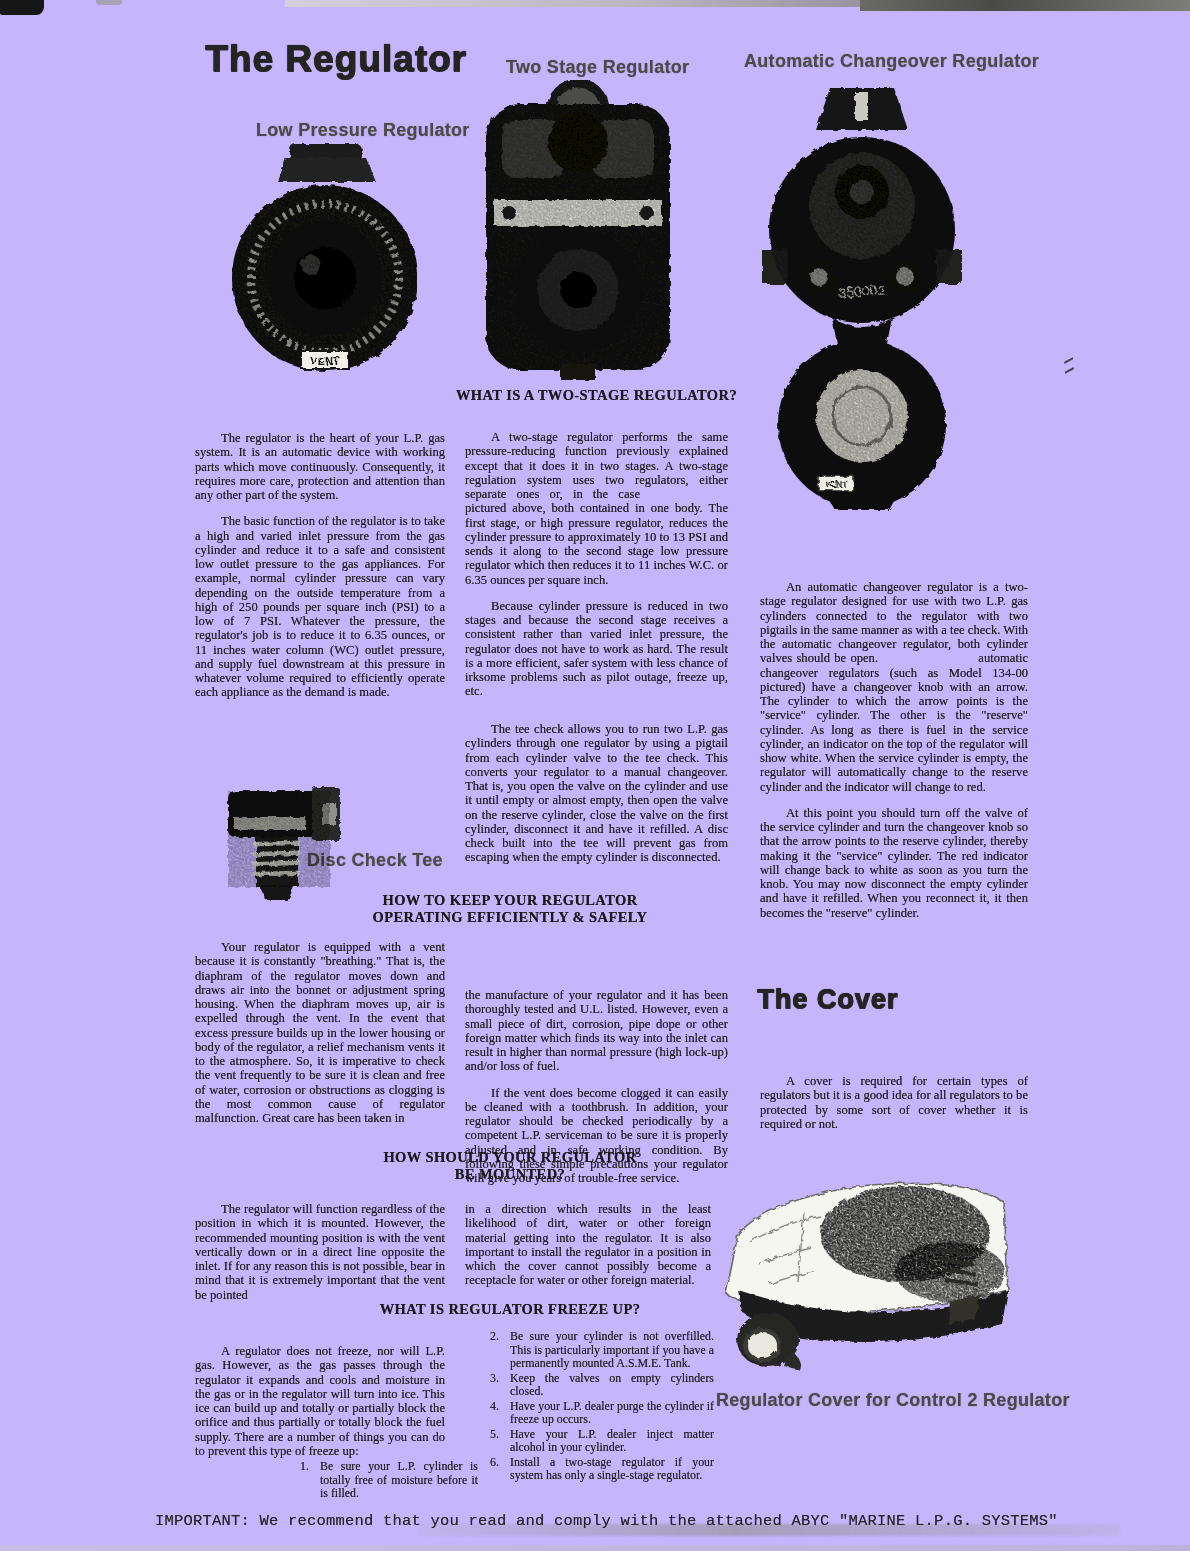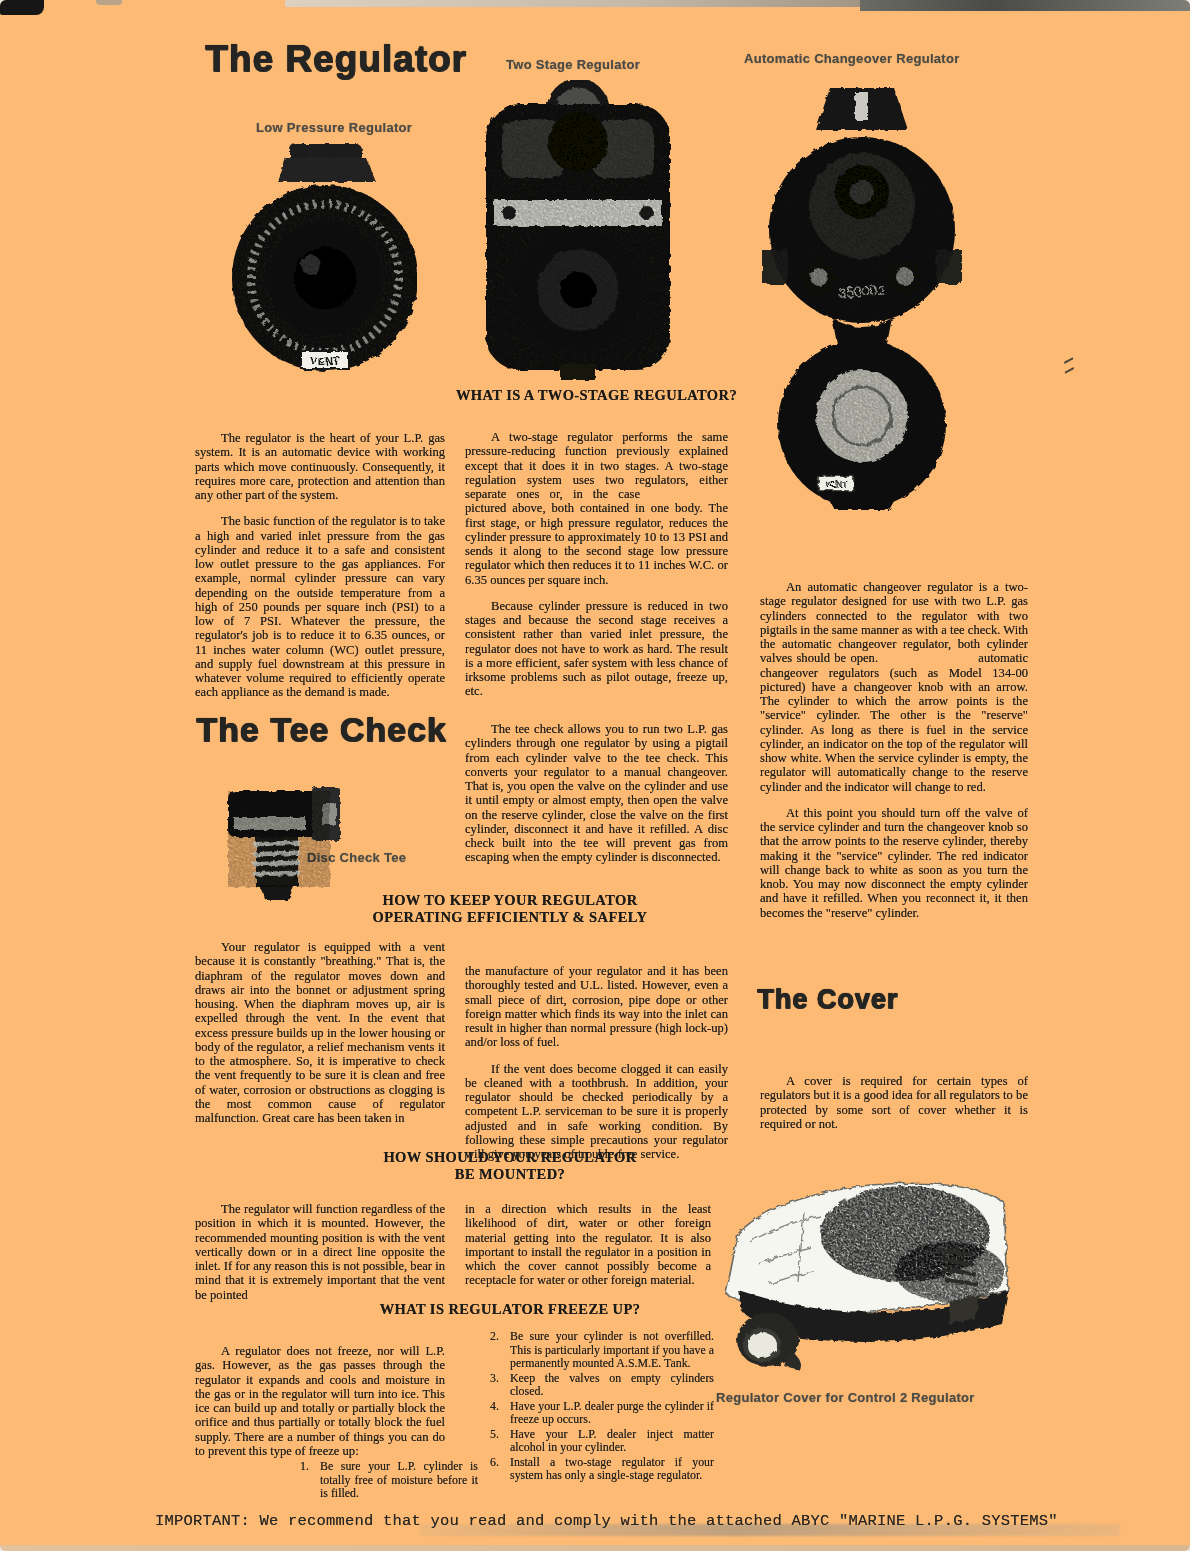--- a/index.html
+++ b/index.html
@@ -1,23 +1,22 @@
 <!DOCTYPE html>
 <html><head>
 <meta charset="utf-8">
 <style>
   html,body{margin:0;padding:0;background:#e9e9e7;}
   .page{
     position:relative;
     width:1190px;height:1551px;
-    background:#fdba74;
+    background:#c4b5fd;
     overflow:hidden;
     font-family:"Liberation Serif", serif;
     color:#1c1c1c;
-    border-radius:6px;
   }
   
   .artifact{position:absolute;}
   .blob-tl{left:0;top:0;width:44px;height:15px;background:#161616;border-radius:0 0 8px 2px;}
   .blob-tl2{left:96px;top:0;width:26px;height:5px;background:#9a9a96;border-radius:0 0 4px 4px;opacity:.7;}
   .smudge-top-light{left:285px;top:0;width:580px;height:7px;background:linear-gradient(90deg,#d7d7d3,#b9b9b4 60%,#8c8c87);opacity:.8;filter:blur(.6px);}
   .smudge-top-dark{left:860px;top:0;width:330px;height:11px;background:linear-gradient(90deg,#6b6b66,#4a4a46 40%,#7e7e79);filter:blur(.7px);}
   .smudge-bottom{left:420px;top:1524px;width:700px;height:12px;background:linear-gradient(90deg,rgba(170,170,165,.15),rgba(140,140,135,.55) 45%,rgba(170,170,165,.2));filter:blur(1.1px);}
   .smudge-bottom2{left:0;top:1545px;width:1190px;height:6px;background:linear-gradient(90deg,#c9c9c4,#b3b3ae);opacity:.5;}
   .pen-mark{left:1064px;top:360px;width:10px;height:7px;border-top:2px solid #2e2e2c;border-bottom:2px solid #2e2e2c;transform:rotate(-28deg) skewX(-24deg);opacity:.85;}
@@ -47,21 +46,21 @@
     text-align:center;
     color:#1b1b19;
     text-shadow:0 0 .5px rgba(20,20,18,.7);
   }
 
   
   .fig-caption{
     position:absolute;
     font-family:"Liberation Sans", sans-serif;
     font-weight:bold;
-    font-size:13px;
+    font-size:18px;
     color:#4a4a46;
     letter-spacing:.3px;
     text-shadow:0 0 1px rgba(70,70,66,.55);
     white-space:nowrap;
   }
 
   
   .col{
     position:absolute;
     text-align:justify;
@@ -119,21 +118,20 @@
 
   <div class="artifact blob-tl"></div>
   <div class="artifact blob-tl2"></div>
   <div class="artifact smudge-top-light"></div>
   <div class="artifact smudge-top-dark"></div>
   <div class="artifact smudge-bottom"></div>
   <div class="artifact smudge-bottom2"></div>
   <div class="artifact pen-mark"></div>
 
   <div class="display title-main">The Regulator</div>
-  <div class="display title-tee">The Tee Check</div>
   <div class="display title-cover">The Cover</div>
 
   <div class="fig-caption" style="left:256px;top:120px;">Low Pressure Regulator</div>
   <div class="fig-caption" style="left:506px;top:57px;">Two Stage Regulator</div>
   <div class="fig-caption" style="left:744px;top:51px;">Automatic Changeover Regulator</div>
   <div class="fig-caption" style="left:307px;top:850px;">Disc Check Tee</div>
   <div class="fig-caption" style="left:716px;top:1390px;">Regulator Cover for Control 2 Regulator</div>
 
   <div class="fig" style="left:232px;top:138px;">
     <svg width="185" height="252" viewBox="0 0 185 252">
@@ -262,21 +260,21 @@
     <p>At this point you should turn off the valve of the service cylinder and turn the changeover knob so that the arrow points to the reserve cylinder, thereby making it the "service" cylinder. The red indicator will change back to white as soon as you turn the knob. You may now disconnect the empty cylinder and have it refilled. When you reconnect it, it then becomes the "reserve" cylinder.</p>
   </div>
 
   <div class="sec-head" style="left:300px;top:892px;width:420px;">
     <div>HOW TO KEEP YOUR REGULATOR</div>
     <div>OPERATING EFFICIENTLY &amp; SAFELY</div>
   </div>
   <div class="col" style="left:183px;top:928px;width:274px;">
     <p>Your regulator is equipped with a vent because it is constantly "breathing." That is, the diaphram of the regulator moves down and draws air into the bonnet or adjustment spring housing. When the diaphram moves up, air is expelled through the vent. In the event that excess pressure builds up in the lower housing or body of the regulator, a relief mechanism vents it to the atmosphere. So, it is imperative to check the vent frequently to be sure it is clean and free of water, corrosion or obstructions as clogging is the most common cause of regulator malfunction. Great care has been taken in</p>
   </div>
-  <div class="col" style="left:453px;top:952px;width:287px;">
+  <div class="col" style="left:453px;top:976px;width:287px;">
     <p class="noindent">the manufacture of your regulator and it has been thoroughly tested and U.L. listed. However, even a small piece of dirt, corrosion, pipe dope or other foreign matter which finds its way into the inlet can result in higher than normal pressure (high lock-up) and/or loss of fuel.</p>
     <p>If the vent does become clogged it can easily be cleaned with a toothbrush. In addition, your regulator should be checked periodically by a competent L.P. serviceman to be sure it is properly adjusted and in safe working condition. By following these simple precautions your regulator will give you years of trouble-free service.</p>
   </div>
 
   <div class="col" style="left:748px;top:1062px;width:292px;">
     <p>A cover is required for certain types of regulators but it is a good idea for all regulators to be protected by some sort of cover whether it is required or not.</p>
   </div>
 
   <div class="sec-head" style="left:300px;top:1149px;width:420px;">
     <div>HOW SHOULD YOUR REGULATOR</div>

